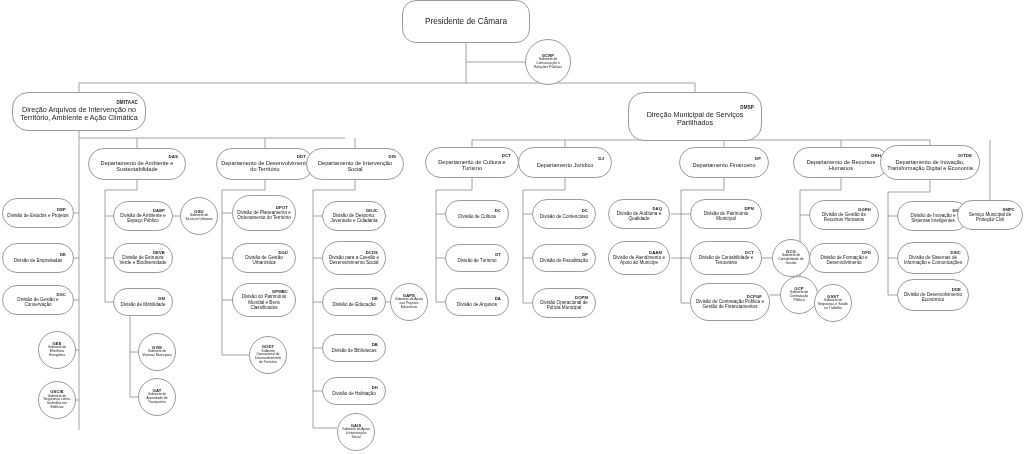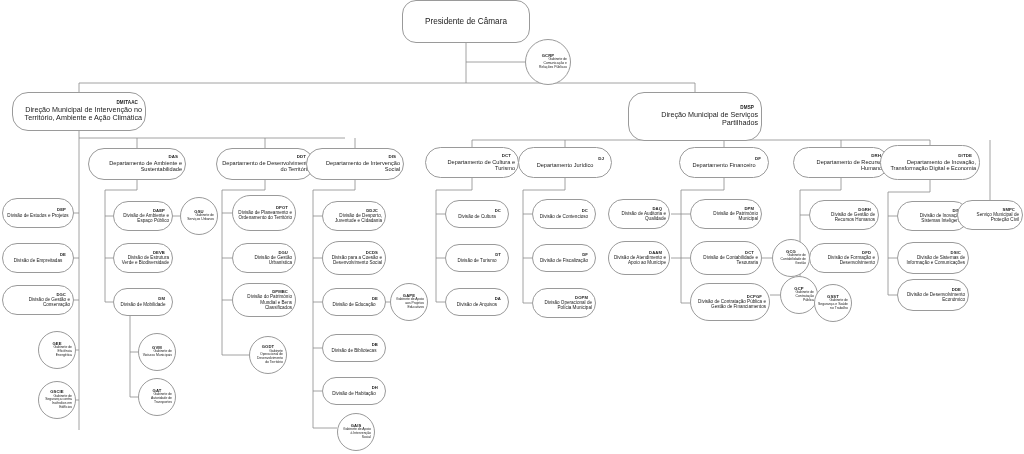--- a/index.html
+++ b/index.html
@@ -12,21 +12,21 @@
   svg.lines{position:absolute;left:0;top:0;width:1024px;height:454px;pointer-events:none;}
   svg.lines line, svg.lines path{stroke:#8c8c8c;stroke-width:0.8;fill:none;}
 
   .node{
     position:absolute;box-sizing:border-box;
     border:0.8px solid #9a9a9a;background:#fff;
     display:flex;flex-direction:column;align-items:center;justify-content:center;
     text-align:center;padding:2px 3px;
   }
   .node .code{font-weight:bold;line-height:1.05;}
-  .node .label{line-height:1.12;text-align:right;}
+  .node .label{line-height:1.12;}
 
   
   .lvl0{border-radius:14px;font-size:8.2px;}
   .lvl0 .label{font-size:8.2px;}
   .lvl1{border-radius:16px;}
   .lvl1 .code{font-size:4.6px;}
   .lvl1 .label{font-size:7.2px;}
   .lvl2{border-radius:999px;}
   .lvl2 .code{font-size:4.4px;}
   .lvl2 .label{font-size:5.6px;}
@@ -155,21 +155,21 @@
     <span class="label">Presidente de Câmara</span>
   </div>
 
   <div class="node gab" style="left:525px;top:39px;width:46px;height:46px;">
     <span class="code">GCRP</span>
     <span class="label">Gabinete de Comunicação e Relações Públicas</span>
   </div>
 
   <div class="node lvl1" style="left:12px;top:92px;width:134px;height:39px;">
     <span class="code topright">DMITAAC</span>
-    <span class="label">Direção Municipal de Intervenção no Território, Ambiente e Ação Climática</span>
+    <span class="label">Direção Arquivos de Intervenção no Território, Ambiente e Ação Climática</span>
   </div>
 
   <div class="node lvl1" style="left:628px;top:92px;width:134px;height:49px;">
     <span class="code topright">DMSP</span>
     <span class="label">Direção Municipal de Serviços Partilhados</span>
   </div>
 
   <div class="node lvl2" style="left:88px;top:148px;width:98px;height:32px;">
     <span class="code topright">DAS</span>
     <span class="label">Departamento de Ambiente e Sustentabilidade</span>

